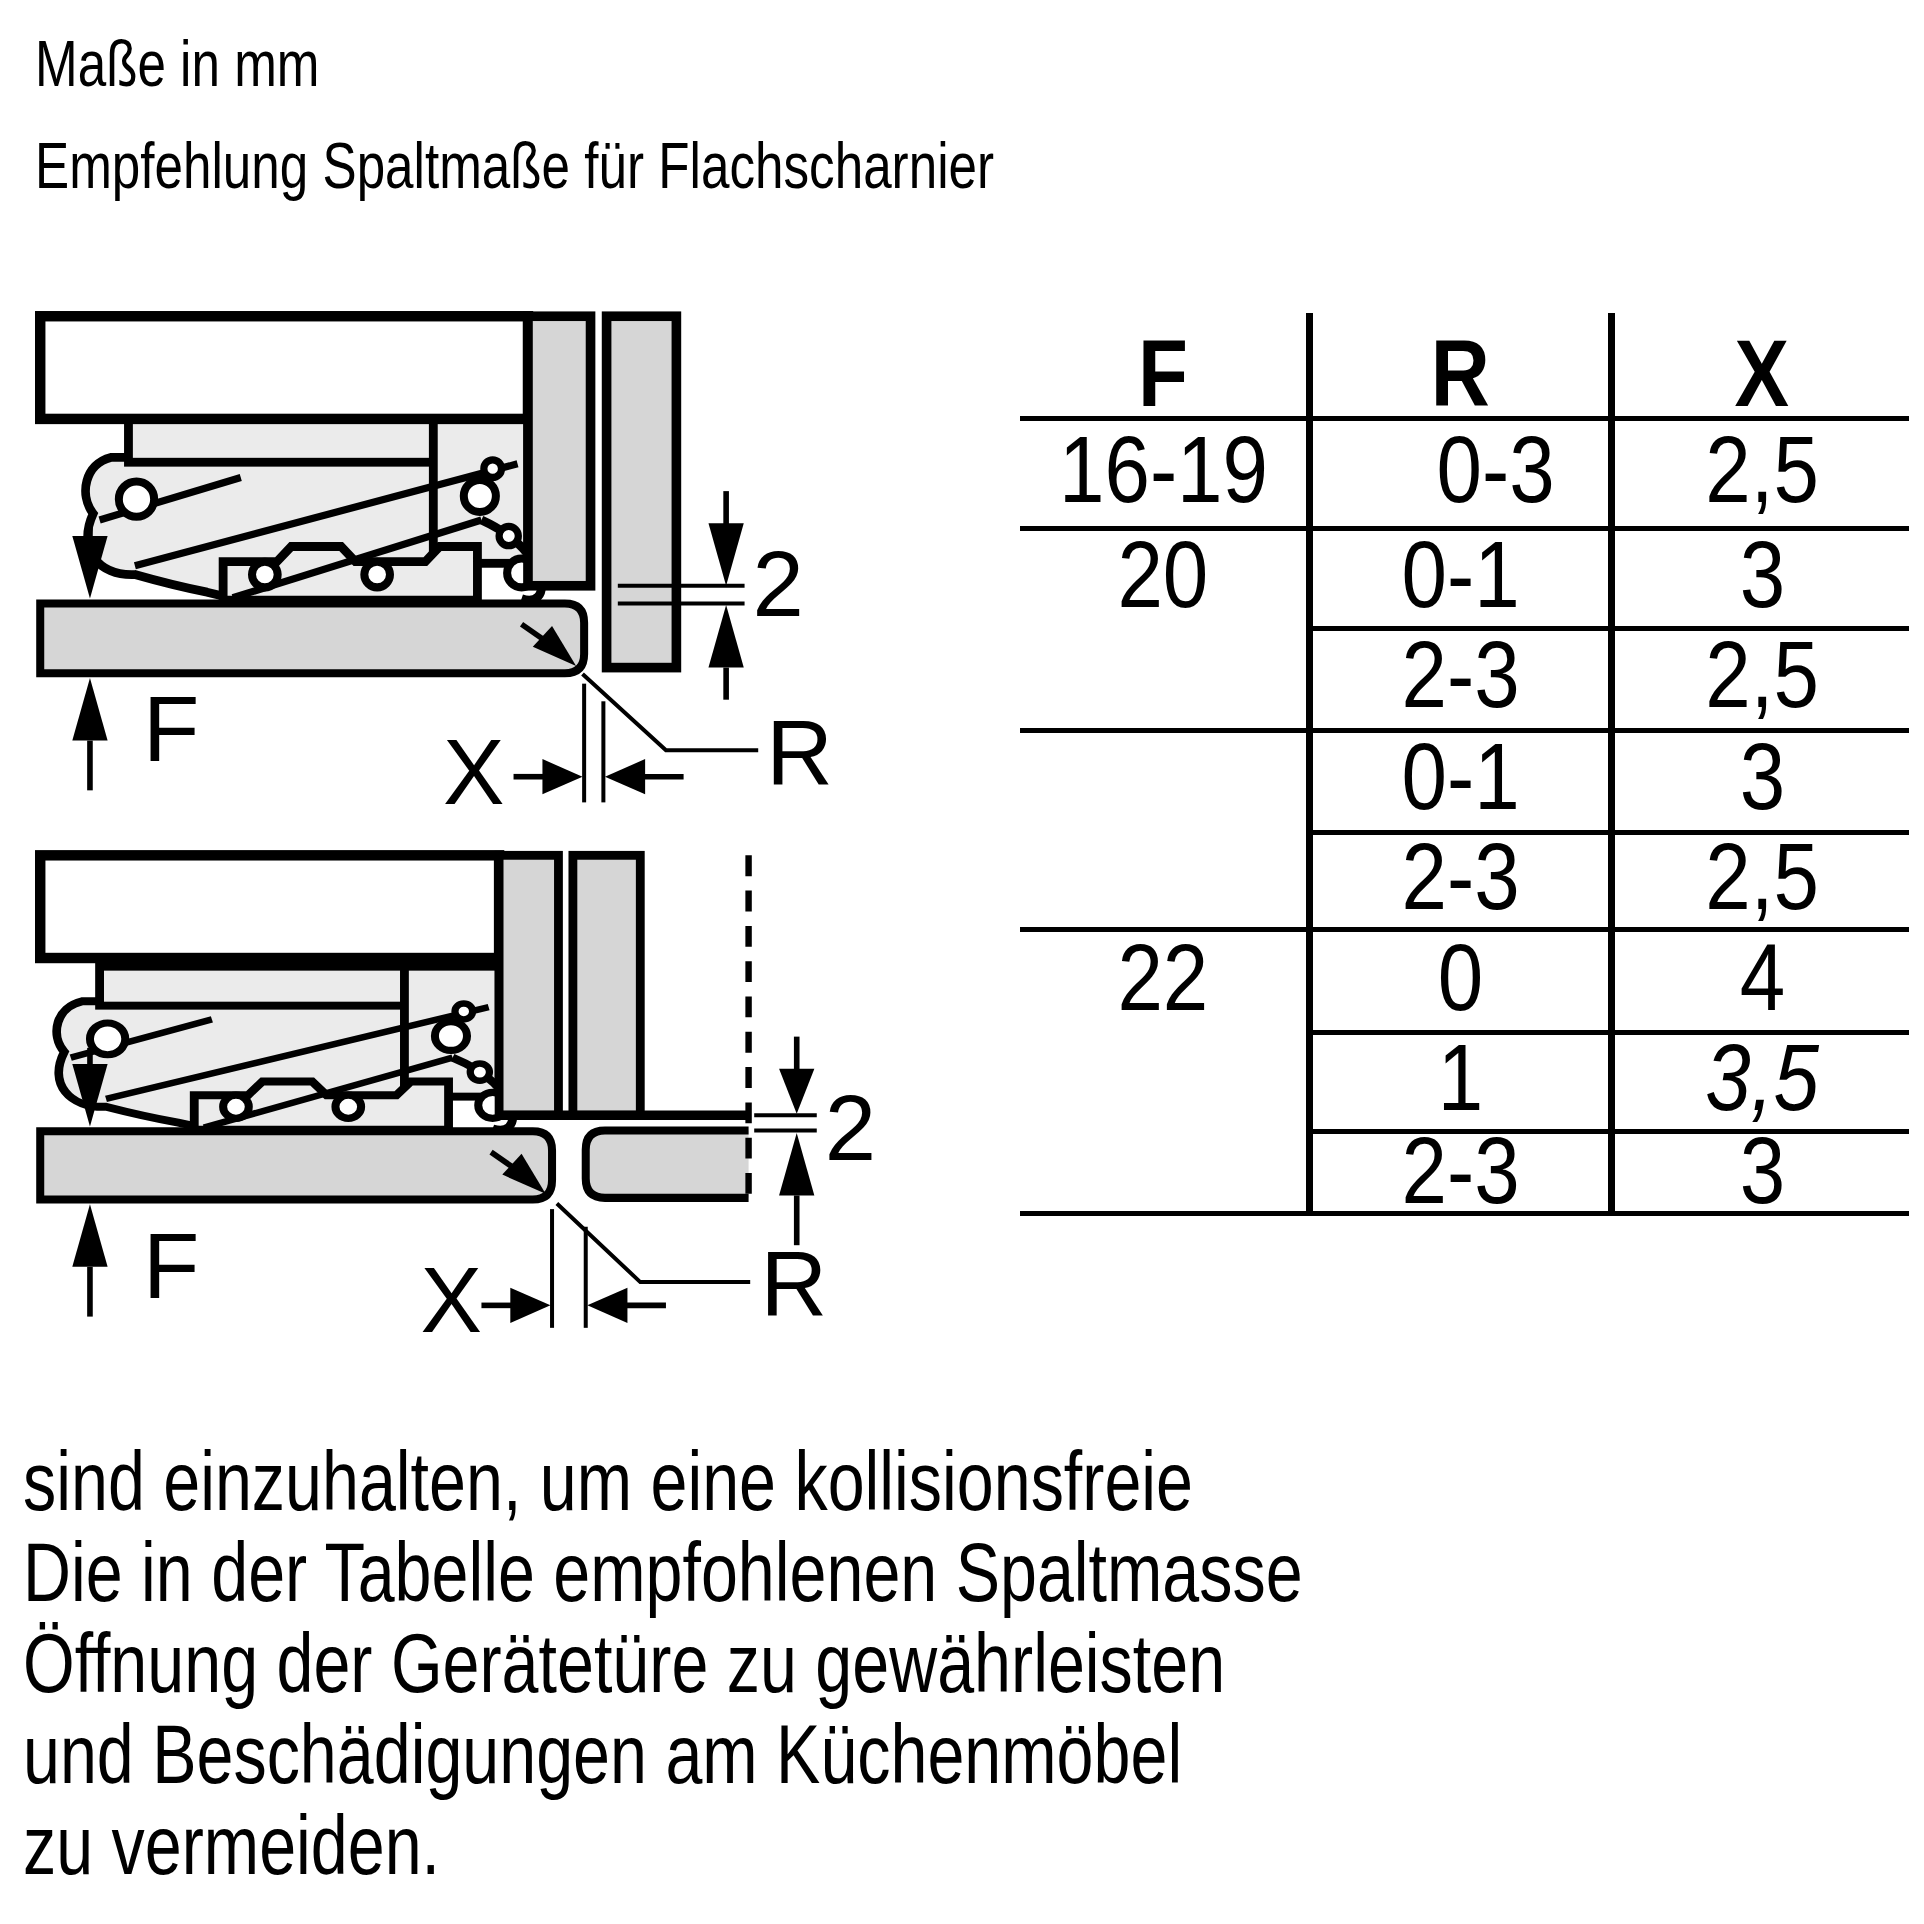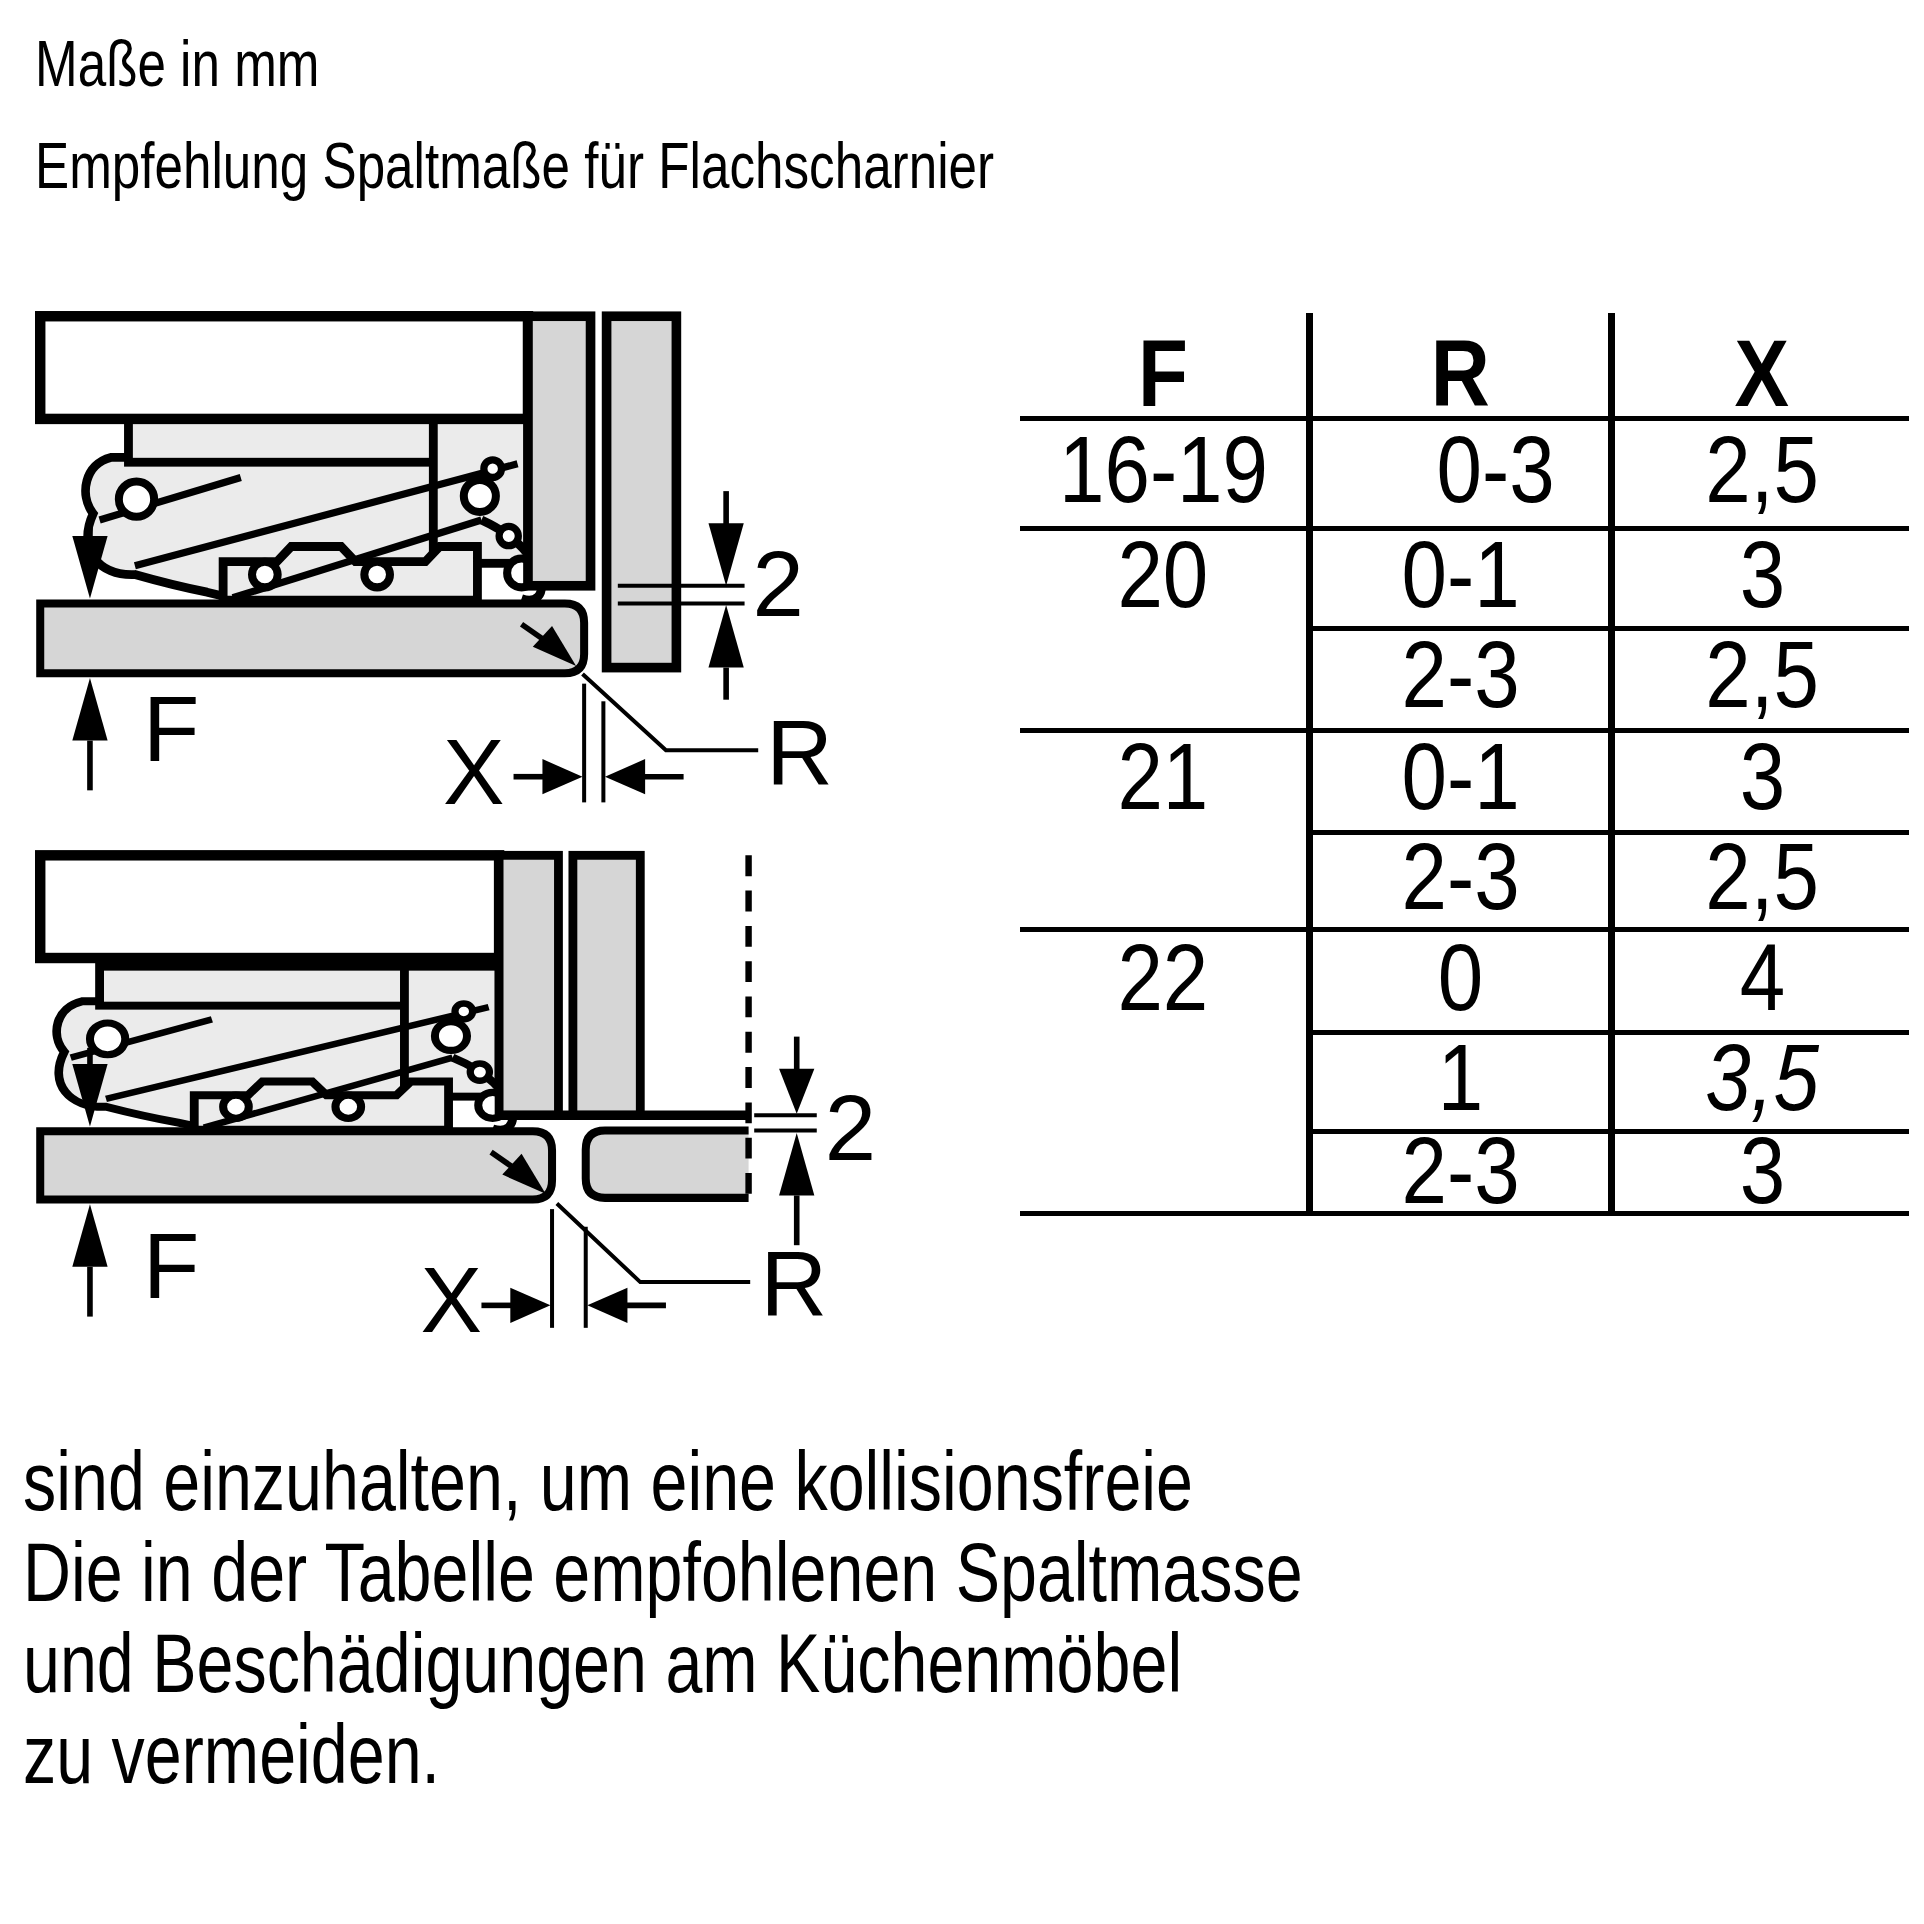--- a/index.html
+++ b/index.html
@@ -152,21 +152,20 @@
   <div class="cell colX" style="top:102px;"><span class="squeeze">2,5</span></div>
 
   <div class="cell colF" style="top:207px;"><span class="squeeze">20</span></div>
   <div class="cell colR" style="top:207px;"><span class="squeeze">0-1</span></div>
   <div class="cell colX" style="top:207px;"><span class="squeeze">3</span></div>
 
   <div class="cell colF" style="top:307px;"><span class="squeeze"></span></div>
   <div class="cell colR" style="top:307px;"><span class="squeeze">2-3</span></div>
   <div class="cell colX" style="top:307px;"><span class="squeeze">2,5</span></div>
 
-  <div class="cell colF" style="top:409px;"><span class="squeeze">21</span></div>
   <div class="cell colR" style="top:409px;"><span class="squeeze">0-1</span></div>
   <div class="cell colX" style="top:409px;"><span class="squeeze">3</span></div>
 
   <div class="cell colF" style="top:509px;"><span class="squeeze"></span></div>
   <div class="cell colR" style="top:509px;"><span class="squeeze">2-3</span></div>
   <div class="cell colX" style="top:509px;"><span class="squeeze">2,5</span></div>
 
   <div class="cell colF" style="top:610px;"><span class="squeeze">22</span></div>
   <div class="cell colR" style="top:610px;"><span class="squeeze">0</span></div>
   <div class="cell colX" style="top:610px;"><span class="squeeze">4</span></div>
@@ -176,16 +175,17 @@
   <div class="cell colX" style="top:710px;font-style:italic;"><span class="squeeze">3,5</span></div>
 
   <div class="cell colF" style="top:803px;"><span class="squeeze"></span></div>
   <div class="cell colR" style="top:803px;"><span class="squeeze">2-3</span></div>
   <div class="cell colX" style="top:803px;"><span class="squeeze">3</span></div>
 </div>
 
 <div id="footer-block" class="abs">
   <div><span class="squeeze">sind einzuhalten, um eine kollisionsfreie</span></div>
   <div><span class="squeeze">Die in der Tabelle empfohlenen Spaltmasse</span></div>
+  <div><span class="squeeze">Öffnung der Gerätetüre zu gewährleisten</span></div>
   <div><span class="squeeze">und Beschädigungen am Küchenmöbel</span></div>
   <div><span class="squeeze">zu vermeiden.</span></div>
 </div>
 
 
 </body></html>

